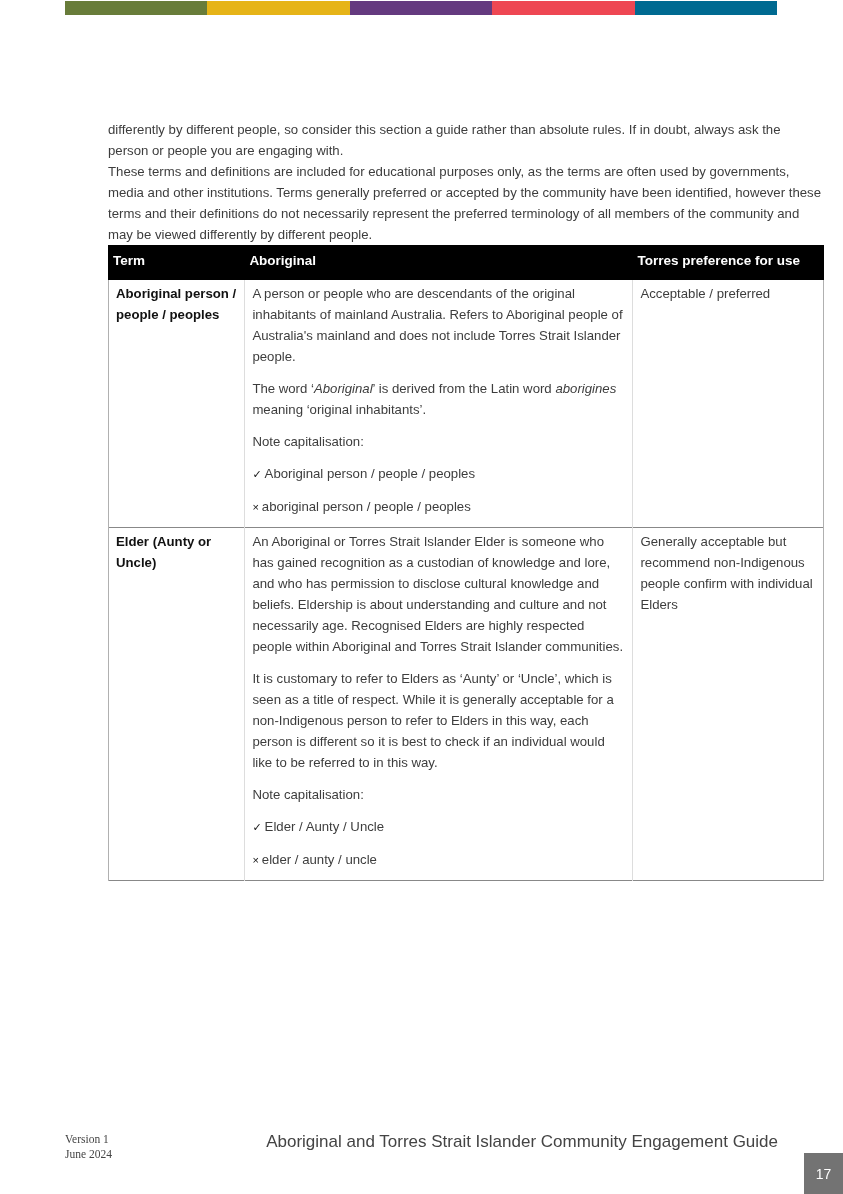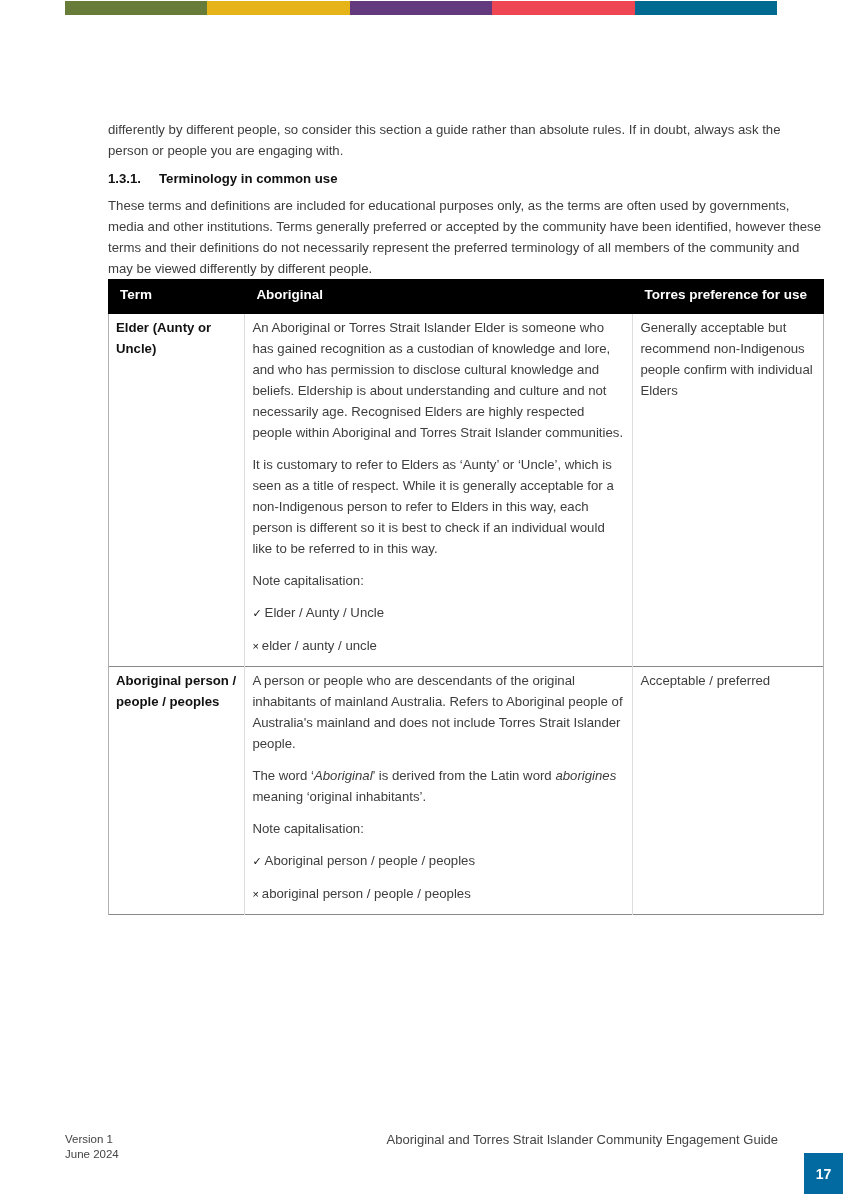--- a/index.html
+++ b/index.html
@@ -6,81 +6,78 @@
   body { width: 843px; height: 1194px; position: relative; overflow: hidden;
          font-family: "Liberation Sans", sans-serif; color: #3a3a3a; }
   .stripe { position: absolute; top: 1px; left: 65px; width: 712px; height: 14px; display: flex; }
   .stripe div { flex: 1; height: 100%; }
   .content { position: absolute; left: 65px; top: 119px; width: 716px; margin-left: 43px; }
   p.body { margin: 0; font-size: 13.2px; line-height: 21px; color: #3d3d3d; }
   h3.heading { margin: 10px 0 9px 0; font-size: 13.2px; font-weight: bold; color: #111; }
   h3.heading .num { display: inline-block; width: 51px; }
   .caption { margin: 12px 0 6px 0; font-style: italic; font-size: 13.2px; color: #3b7a5e; }
   table { border-collapse: collapse; width: 716px; font-size: 13.2px; color: #3d3d3d; }
-  th { background: #000; color: #fff; text-align: left; font-weight: bold; padding: 2px 7px 6px 11px; height: 25px; border: 1px solid #000; font-size: 13.5px; }
+  th { background: #000; color: #fff; text-align: left; font-weight: bold; padding: 2px 7px 6px 4px; height: 25px; border: 1px solid #000; font-size: 13.5px; }
   td { vertical-align: top; padding: 3px 7px 6px 7px; border-left: 1px solid #b0b0b0; border-right: 1px solid #b0b0b0; line-height: 21px; }
   tr.row { border-top: 1px solid #888; border-bottom: 1px solid #888; }
   td.term { font-weight: bold; color: #111; width: 121px; border-right: 1px solid #ddd; }
   td.expl { width: 372px; border-right: 1px solid #ddd; }
   td.pref { width: 175px; }
   td p { margin: 0 0 11px 0; }
   td p:last-child { margin-bottom: 3px; }
   .mark { font-size: 11px; margin-right: 3px; color: #111; }
-  .footer-left { position: absolute; left: 65px; top: 1132px; font-size: 11.5px; line-height: 15px; color: #444; }
-  .footer-right { position: absolute; right: 65px; top: 1132px; font-size: 13px; color: #444; }
-  .page-num { position: absolute; left: 804px; top: 1153px; width: 39px; height: 41px; background: #0369a1; color: #fff; font-weight: bold; font-size: 14px; display: flex; align-items: center; justify-content: center; }
+  .footer-left { position: absolute; left: 65px; top: 1132px; font-size: 11.5px; line-height: 15px; color: #444; font-family: Liberation Serif, serif; }
+  .footer-right { position: absolute; right: 65px; top: 1132px; font-size: 17px; color: #444; }
+  .page-num { position: absolute; left: 804px; top: 1153px; width: 39px; height: 41px; background: #737373; color: #fff; font-weight: normal; font-size: 14px; display: flex; align-items: center; justify-content: center; }
 </style>
 </head>
 <body>
 
 <div class="stripe">
   <div style="background:#687c3a"></div>
   <div style="background:#e6b418"></div>
   <div style="background:#643a7f"></div>
   <div style="background:#ee4753"></div>
   <div style="background:#006a91"></div>
 </div>
 
 <div class="content">
   <p class="body">differently by different people, so consider this section a guide rather than absolute rules. If in doubt, always ask the person or people you are engaging with.</p>
-  <h3 class="heading">
-    <span class="num">1.3.1.</span><span>Terminology in common use</span>
-  </h3>
   <p class="body">These terms and definitions are included for educational purposes only, as the terms are often used by governments, media and other institutions. Terms generally preferred or accepted by the community have been identified, however these terms and their definitions do not necessarily represent the preferred terminology of all members of the community and may be viewed differently by different people.</p>
 
   <table>
     <thead>
       <tr>
         <th>Term</th>
         <th>Aboriginal</th>
         <th>Torres preference for use</th>
       </tr>
     </thead>
     <tbody>
       <tr class="row">
+        <td class="term">Aboriginal person / people / peoples</td>
+        <td class="expl">
+          <p>A person or people who are descendants of the original inhabitants of mainland Australia. Refers to Aboriginal people of Australia's mainland and does not include Torres Strait Islander people.</p>
+          <p><span>The word ‘</span><i>Aboriginal</i><span>’ is derived from the Latin word </span><i>aborigines</i><span> meaning ‘original inhabitants’.</span></p>
+          <p>Note capitalisation:</p>
+          <p><span class="mark">✓</span><span>Aboriginal person / people / peoples</span></p>
+          <p><span class="mark">×</span><span>aboriginal person / people / peoples</span></p>
+        </td>
+        <td class="pref">Acceptable / preferred</td>
+      </tr>
+      <tr class="row">
         <td class="term">Elder (Aunty or Uncle)</td>
         <td class="expl">
           <p>An Aboriginal or Torres Strait Islander Elder is someone who has gained recognition as a custodian of knowledge and lore, and who has permission to disclose cultural knowledge and beliefs. Eldership is about understanding and culture and not necessarily age. Recognised Elders are highly respected people within Aboriginal and Torres Strait Islander communities.</p>
           <p>It is customary to refer to Elders as ‘Aunty’ or ‘Uncle’, which is seen as a title of respect. While it is generally acceptable for a non-Indigenous person to refer to Elders in this way, each person is different so it is best to check if an individual would like to be referred to in this way.</p>
           <p>Note capitalisation:</p>
           <p><span class="mark">✓</span><span>Elder / Aunty / Uncle</span></p>
           <p><span class="mark">×</span><span>elder / aunty / uncle</span></p>
         </td>
         <td class="pref">Generally acceptable but recommend non-Indigenous people confirm with individual Elders</td>
-      </tr>
-      <tr class="row">
-        <td class="term">Aboriginal person / people / peoples</td>
-        <td class="expl">
-          <p>A person or people who are descendants of the original inhabitants of mainland Australia. Refers to Aboriginal people of Australia's mainland and does not include Torres Strait Islander people.</p>
-          <p><span>The word ‘</span><i>Aboriginal</i><span>’ is derived from the Latin word </span><i>aborigines</i><span> meaning ‘original inhabitants’.</span></p>
-          <p>Note capitalisation:</p>
-          <p><span class="mark">✓</span><span>Aboriginal person / people / peoples</span></p>
-          <p><span class="mark">×</span><span>aboriginal person / people / peoples</span></p>
-        </td>
-        <td class="pref">Acceptable / preferred</td>
       </tr>
     </tbody>
   </table>
 </div>
 
 <div class="footer-left">
   <div>Version 1</div>
   <div>June 2024</div>
 </div>
 <div class="footer-right">Aboriginal and Torres Strait Islander Community Engagement Guide</div>

